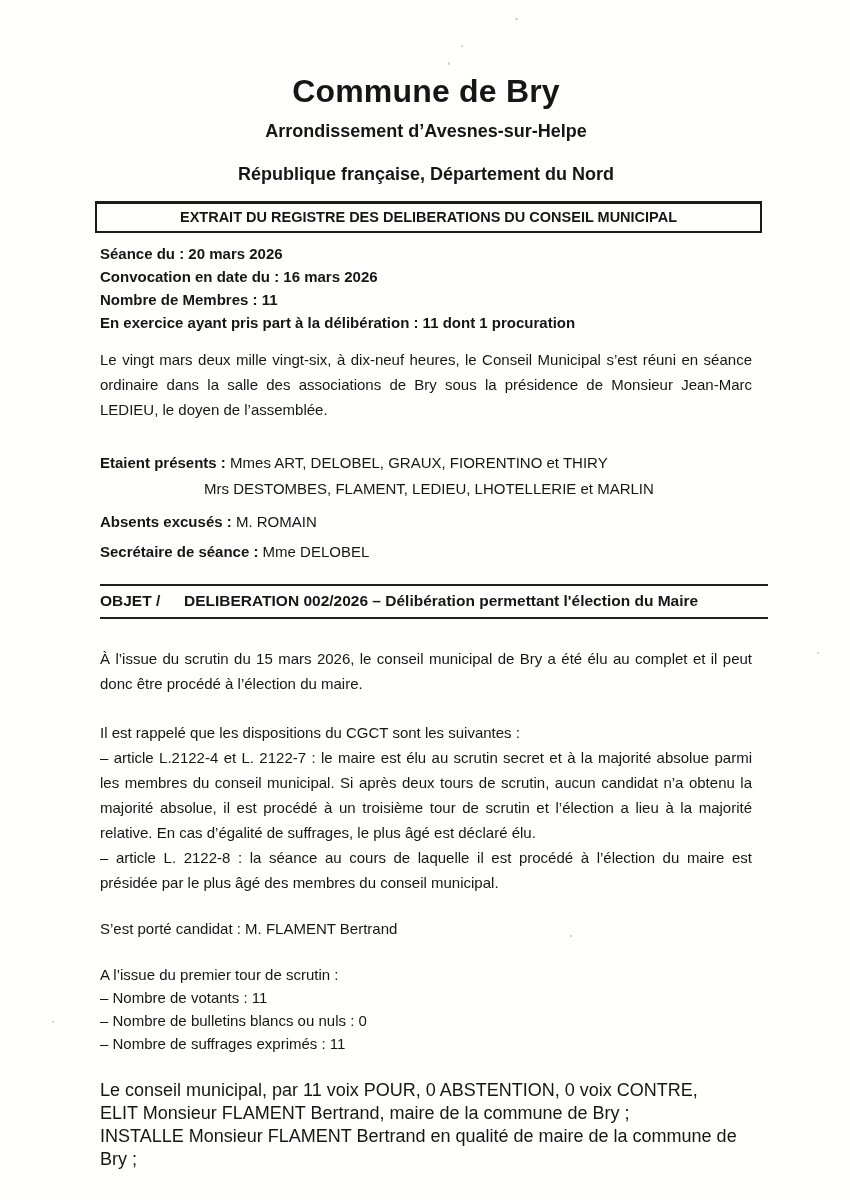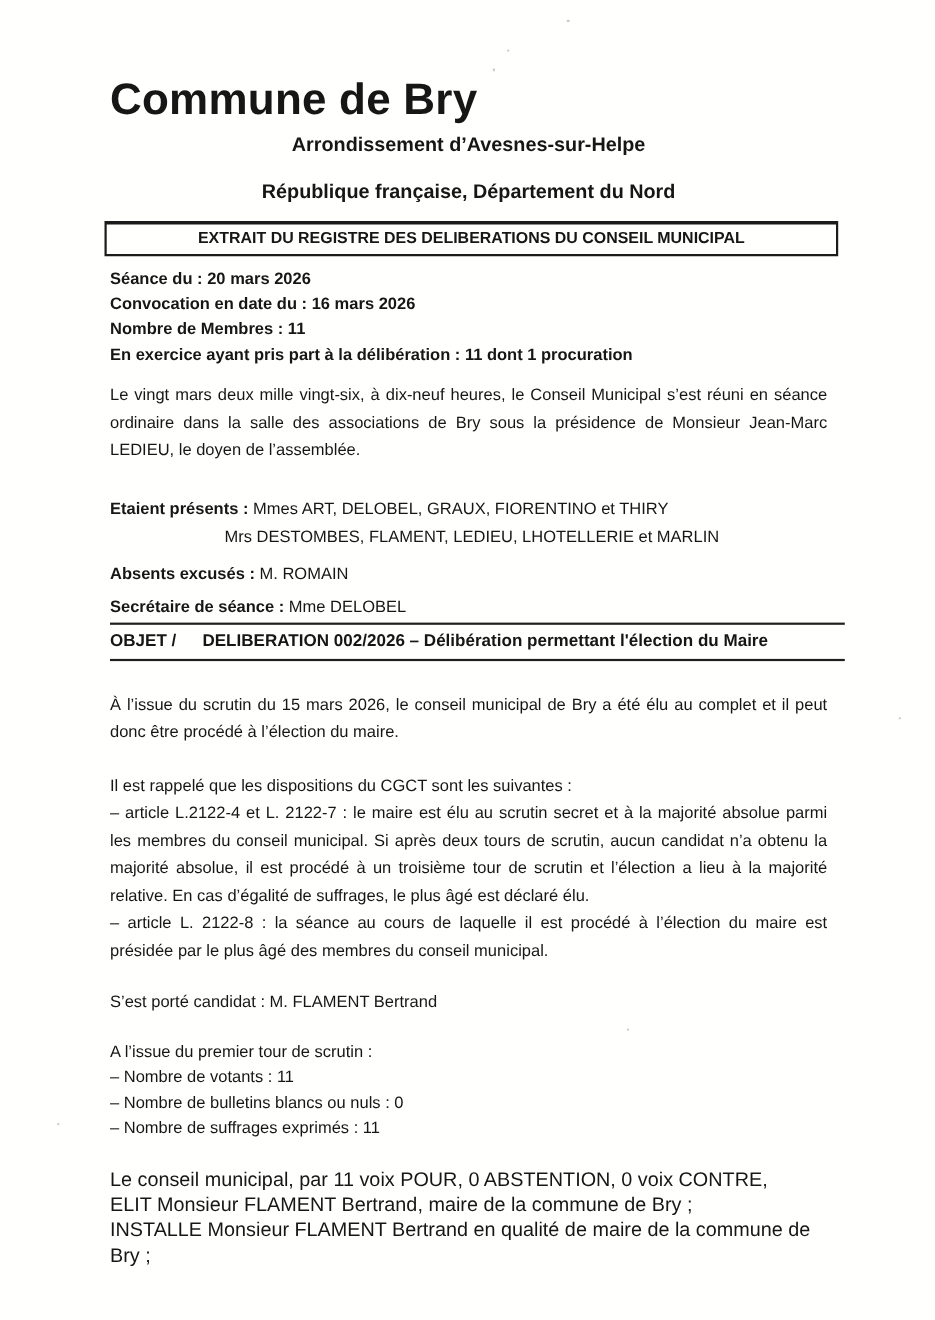--- a/index.html
+++ b/index.html
@@ -19,21 +19,22 @@
   }
   .content {
     position: absolute;
     left: 100px;
     width: 652px;
     top: 0;
   }
   
   .doc-title {
     margin-top: 76px;
-    font-size: 40px;
+    text-align: center;
+    font-size: 32px;
     line-height: 30px;
     font-weight: bold;
     letter-spacing: 0.2px;
   }
   .doc-subtitle {
     text-align: center;
     font-size: 18px;
     line-height: 20px;
     font-weight: bold;
   }
@@ -66,21 +67,21 @@
   }
   .intro-para { margin-top: 13px; }
   .attendance { margin-top: 28px; font-size: 15px; line-height: 26px; }
   .attendance .label { font-weight: bold; }
   .attendance-line2 { margin-left: 104px; }
   .absents { margin-top: 11px; font-size: 15px; }
   .secretaire { margin-top: 13px; font-size: 15px; }
   .absents .label, .secretaire .label { font-weight: bold; }
   
   .objet-bar {
-    margin-top: 6px;
+    margin-top: 24px;
     margin-right: -16px;
     border-top: 2px solid #1f1f1f;
     border-bottom: 2px solid #1f1f1f;
     padding: 6px 0 7px 0;
     display: flex;
     font-weight: bold;
     font-size: 15.5px;
   }
   .objet-bar .objet-label { flex: 0 0 84px; }
   

